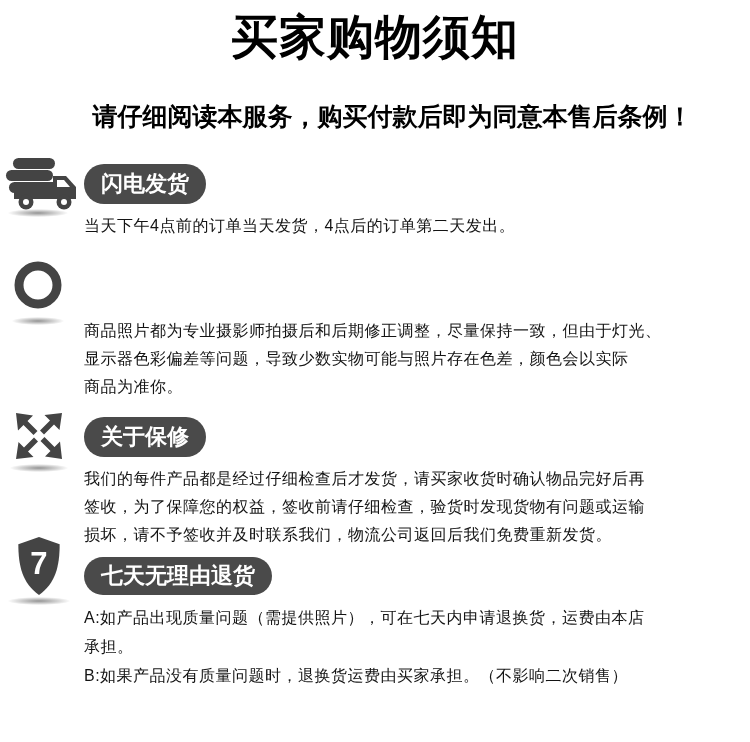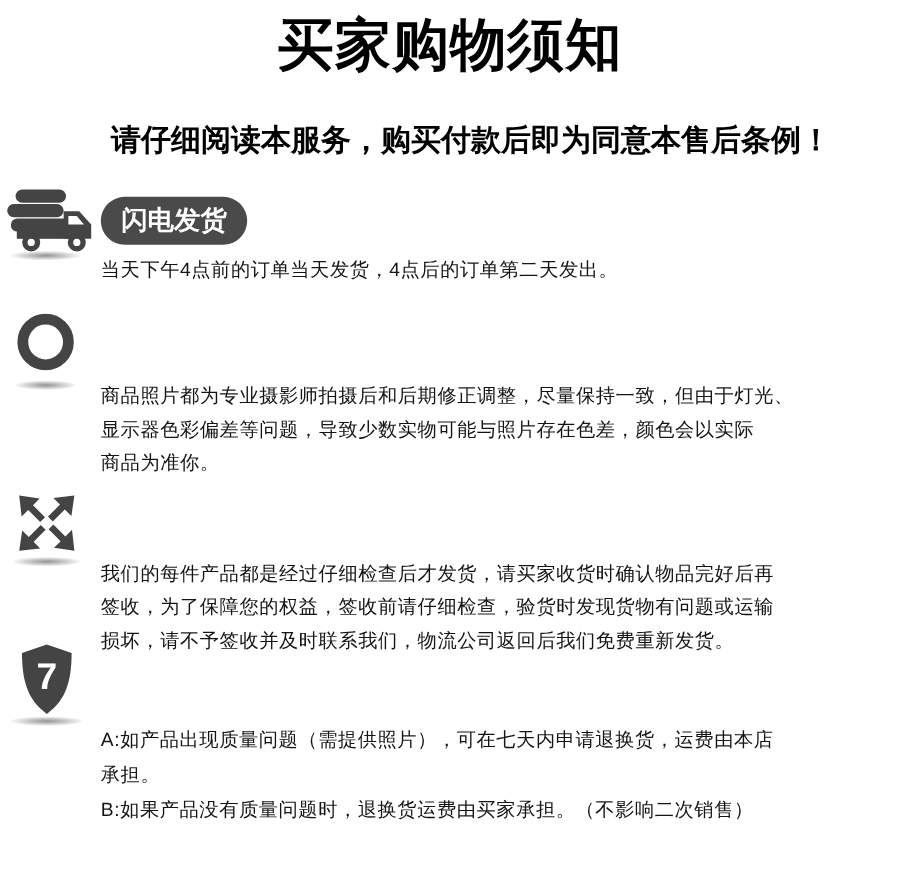--- a/index.html
+++ b/index.html
@@ -79,31 +79,33 @@
       <svg style="left:11px; top:2px;" width="56" height="54" viewBox="0 0 54 54">
         <g fill="#444444">
           <path id="ar" d="M4 4 L21 6.5 L15.5 12 L25.5 22 L21.5 26 L11.5 16 L6 21.5 Z"></path>
           <use href="#ar" transform="rotate(90 27 27)"></use>
           <use href="#ar" transform="rotate(180 27 27)"></use>
           <use href="#ar" transform="rotate(270 27 27)"></use>
         </g>
       </svg>
       <div class="icon-shadow" style="left:10px; top:57px; width:58px; height:8px;"></div>
     </div>
+    <div class="badge" style="top:10px;">关于保修</div>
     <div class="body-text" style="top:58px;">我们的每件产品都是经过仔细检查后才发货，请买家收货时确认物品完好后再
 签收，为了保障您的权益，签收前请仔细检查，验货时发现货物有问题或运输
 损坏，请不予签收并及时联系我们，物流公司返回后我们免费重新发货。</div>
   </div>
 
   <div class="section" style="top:535px; height:165px;">
     <div class="icon-wrap">
       <svg style="left:14px; top:1px;" width="50" height="62" viewBox="0 0 48 60">
         <path d="M24 1 L44 8 C44 29 40 46 24 57 C8 46 4 29 4 8 Z" fill="#444444"></path>
         <text x="24" y="37" text-anchor="middle" font-size="30" font-weight="bold" font-family="Liberation Sans, sans-serif" fill="#ffffff">7</text>
       </svg>
       <div class="icon-shadow" style="left:8px; top:62px; width:62px; height:8px;"></div>
     </div>
+    <div class="badge" style="top:22px; height:38px; line-height:38px;">七天无理由退货</div>
     <div class="body-text" style="top:68px; line-height:29px;">A:如产品出现质量问题（需提供照片），可在七天内申请退换货，运费由本店
 承担。
 B:如果产品没有质量问题时，退换货运费由买家承担。（不影响二次销售）</div>
   </div>
 
 </div>
 
 </body></html>

